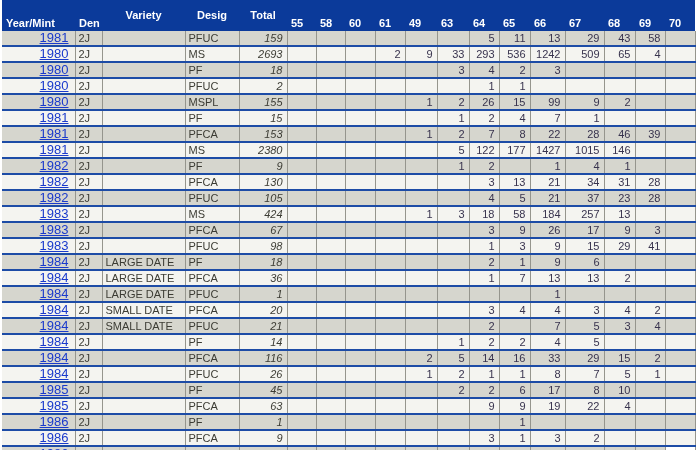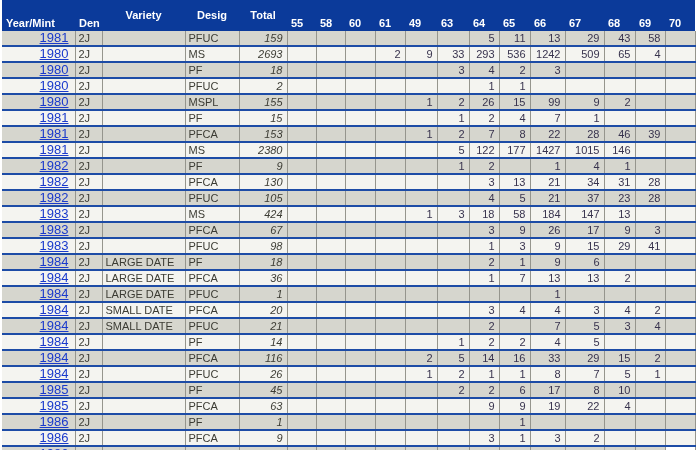--- a/index.html
+++ b/index.html
@@ -300,21 +300,21 @@
           <td class="total">424</td>
           <td class="num"></td>
           <td class="num"></td>
           <td class="num"></td>
           <td class="num"></td>
           <td class="num">1</td>
           <td class="num">3</td>
           <td class="num">18</td>
           <td class="num">58</td>
           <td class="num">184</td>
-          <td class="num">147</td>
+          <td class="num">257</td>
           <td class="num">13</td>
           <td class="num"></td>
           <td class="num"></td>
         </tr>
         <tr class="gray">
           <td class="year-cell"><a>1983</a></td>
           <td>2J</td>
           <td></td>
           <td>PFCA</td>
           <td class="total">67</td>

